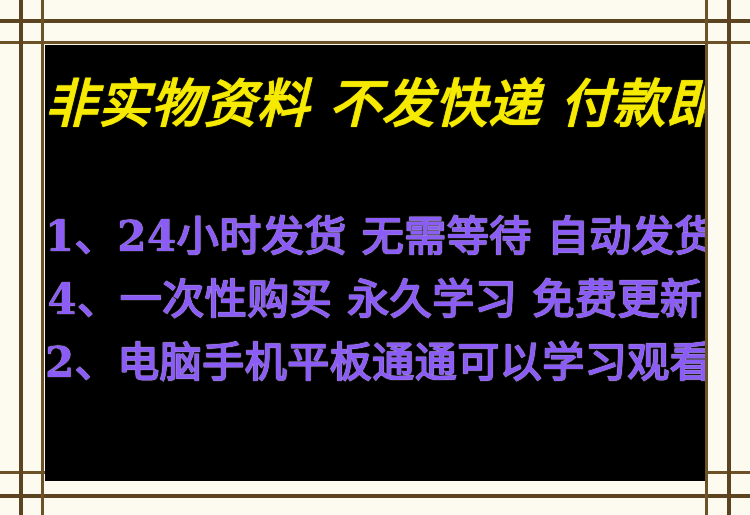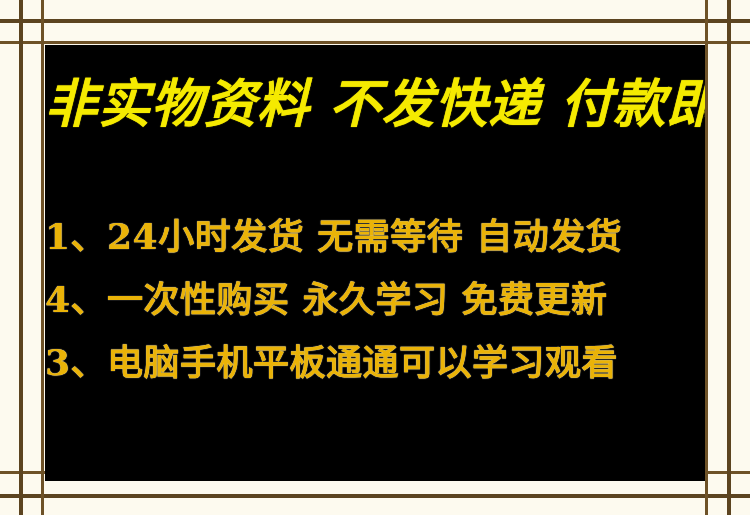--- a/index.html
+++ b/index.html
@@ -86,25 +86,25 @@
   #bullets {
     position: absolute;
     left: 0;
     top: 160px;
     width: 660px;
     padding: 0;
     margin: 0;
     list-style: none;
   }
   #bullets li {
-    color: #eab308;
+    color: #8b5cf6;
     font-family: "DejaVu Serif", "Liberation Serif", serif;
-    font-size: 36px;
+    font-size: 42px;
     font-weight: 700;
-    text-align: left;
+    text-align: center;
     white-space: nowrap;
     letter-spacing: 0.5px;
     height: 63px;
     line-height: 63px;
     text-shadow: 0 0 1px #FFFFFF;
   }
 </style>
 </head>
 <body>
 
@@ -119,17 +119,17 @@
   <div class="rule v thin" id="rule-right-inner"></div>
   <div class="rule v" id="rule-right-outer"></div>
 
   <div id="panel">
 
     <div id="headline">非实物资料  不发快递  付款即看</div>
 
     <ul id="bullets">
       <li>1、24小时发货 无需等待 自动发货</li>
       <li>4、一次性购买 永久学习 免费更新</li>
-      <li>3、电脑手机平板通通可以学习观看</li>
+      <li>2、电脑手机平板通通可以学习观看</li>
     </ul>
 
   </div>
 </div>
 
 </body></html>

